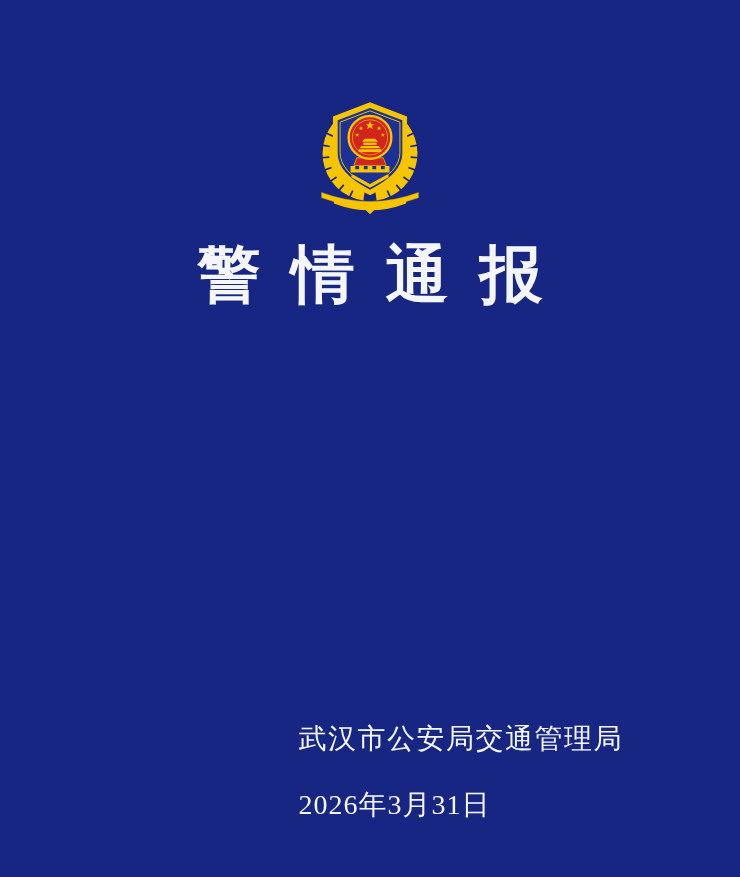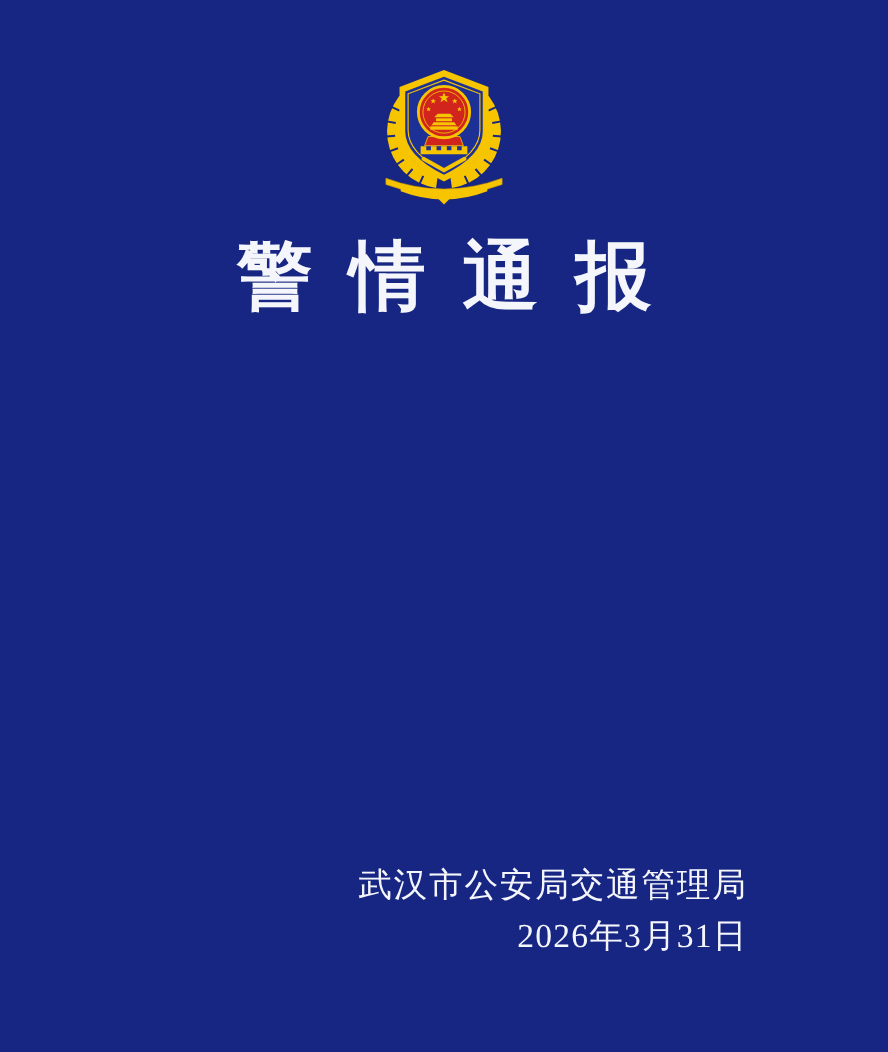--- a/index.html
+++ b/index.html
@@ -15,21 +15,21 @@
   html, body { width: 740px; }
   body {
     height: 877px;
     background: var(--bg);
     overflow: hidden;
     font-family: "Liberation Serif", "DejaVu Serif", serif;
   }
   .page {
     width: 740px;
     height: 706px;
-    padding-top: 44px;
+    padding-top: 88px;
     position: relative;
   }
   .emblem {
     display: block;
     margin: 0 auto;
     width: 152px;
     height: auto;
   }
   .title {
     margin-top: 22px;
@@ -50,27 +50,27 @@
     text-indent: 2em;
     text-align: justify;
     text-justify: inter-ideograph;
     letter-spacing: 0.5px;
   }
   .sign-block {
     position: absolute;
     right: 117px;
     top: 722px;
     width: fit-content;
-    text-align: right;
+    text-align: left;
     color: var(--text);
     font-size: 28px;
     line-height: 34px;
   }
   .sign-block .agency { letter-spacing: 1.5px; white-space: nowrap; }
-  .sign-block .date { margin-top: 8px; letter-spacing: 1px; white-space: nowrap; }
+  .sign-block .date { margin-top: 32px; letter-spacing: 1px; white-space: nowrap; }
 
   .gold-fill   { fill: var(--gold); }
   .red-fill    { fill: var(--red); }
   .blue-fill   { fill: var(--shield-blue); }
   .bg-stroke   { stroke: var(--bg); }
   .gold-stroke { stroke: var(--gold); }
 </style>
 </head>
 <body>
 

